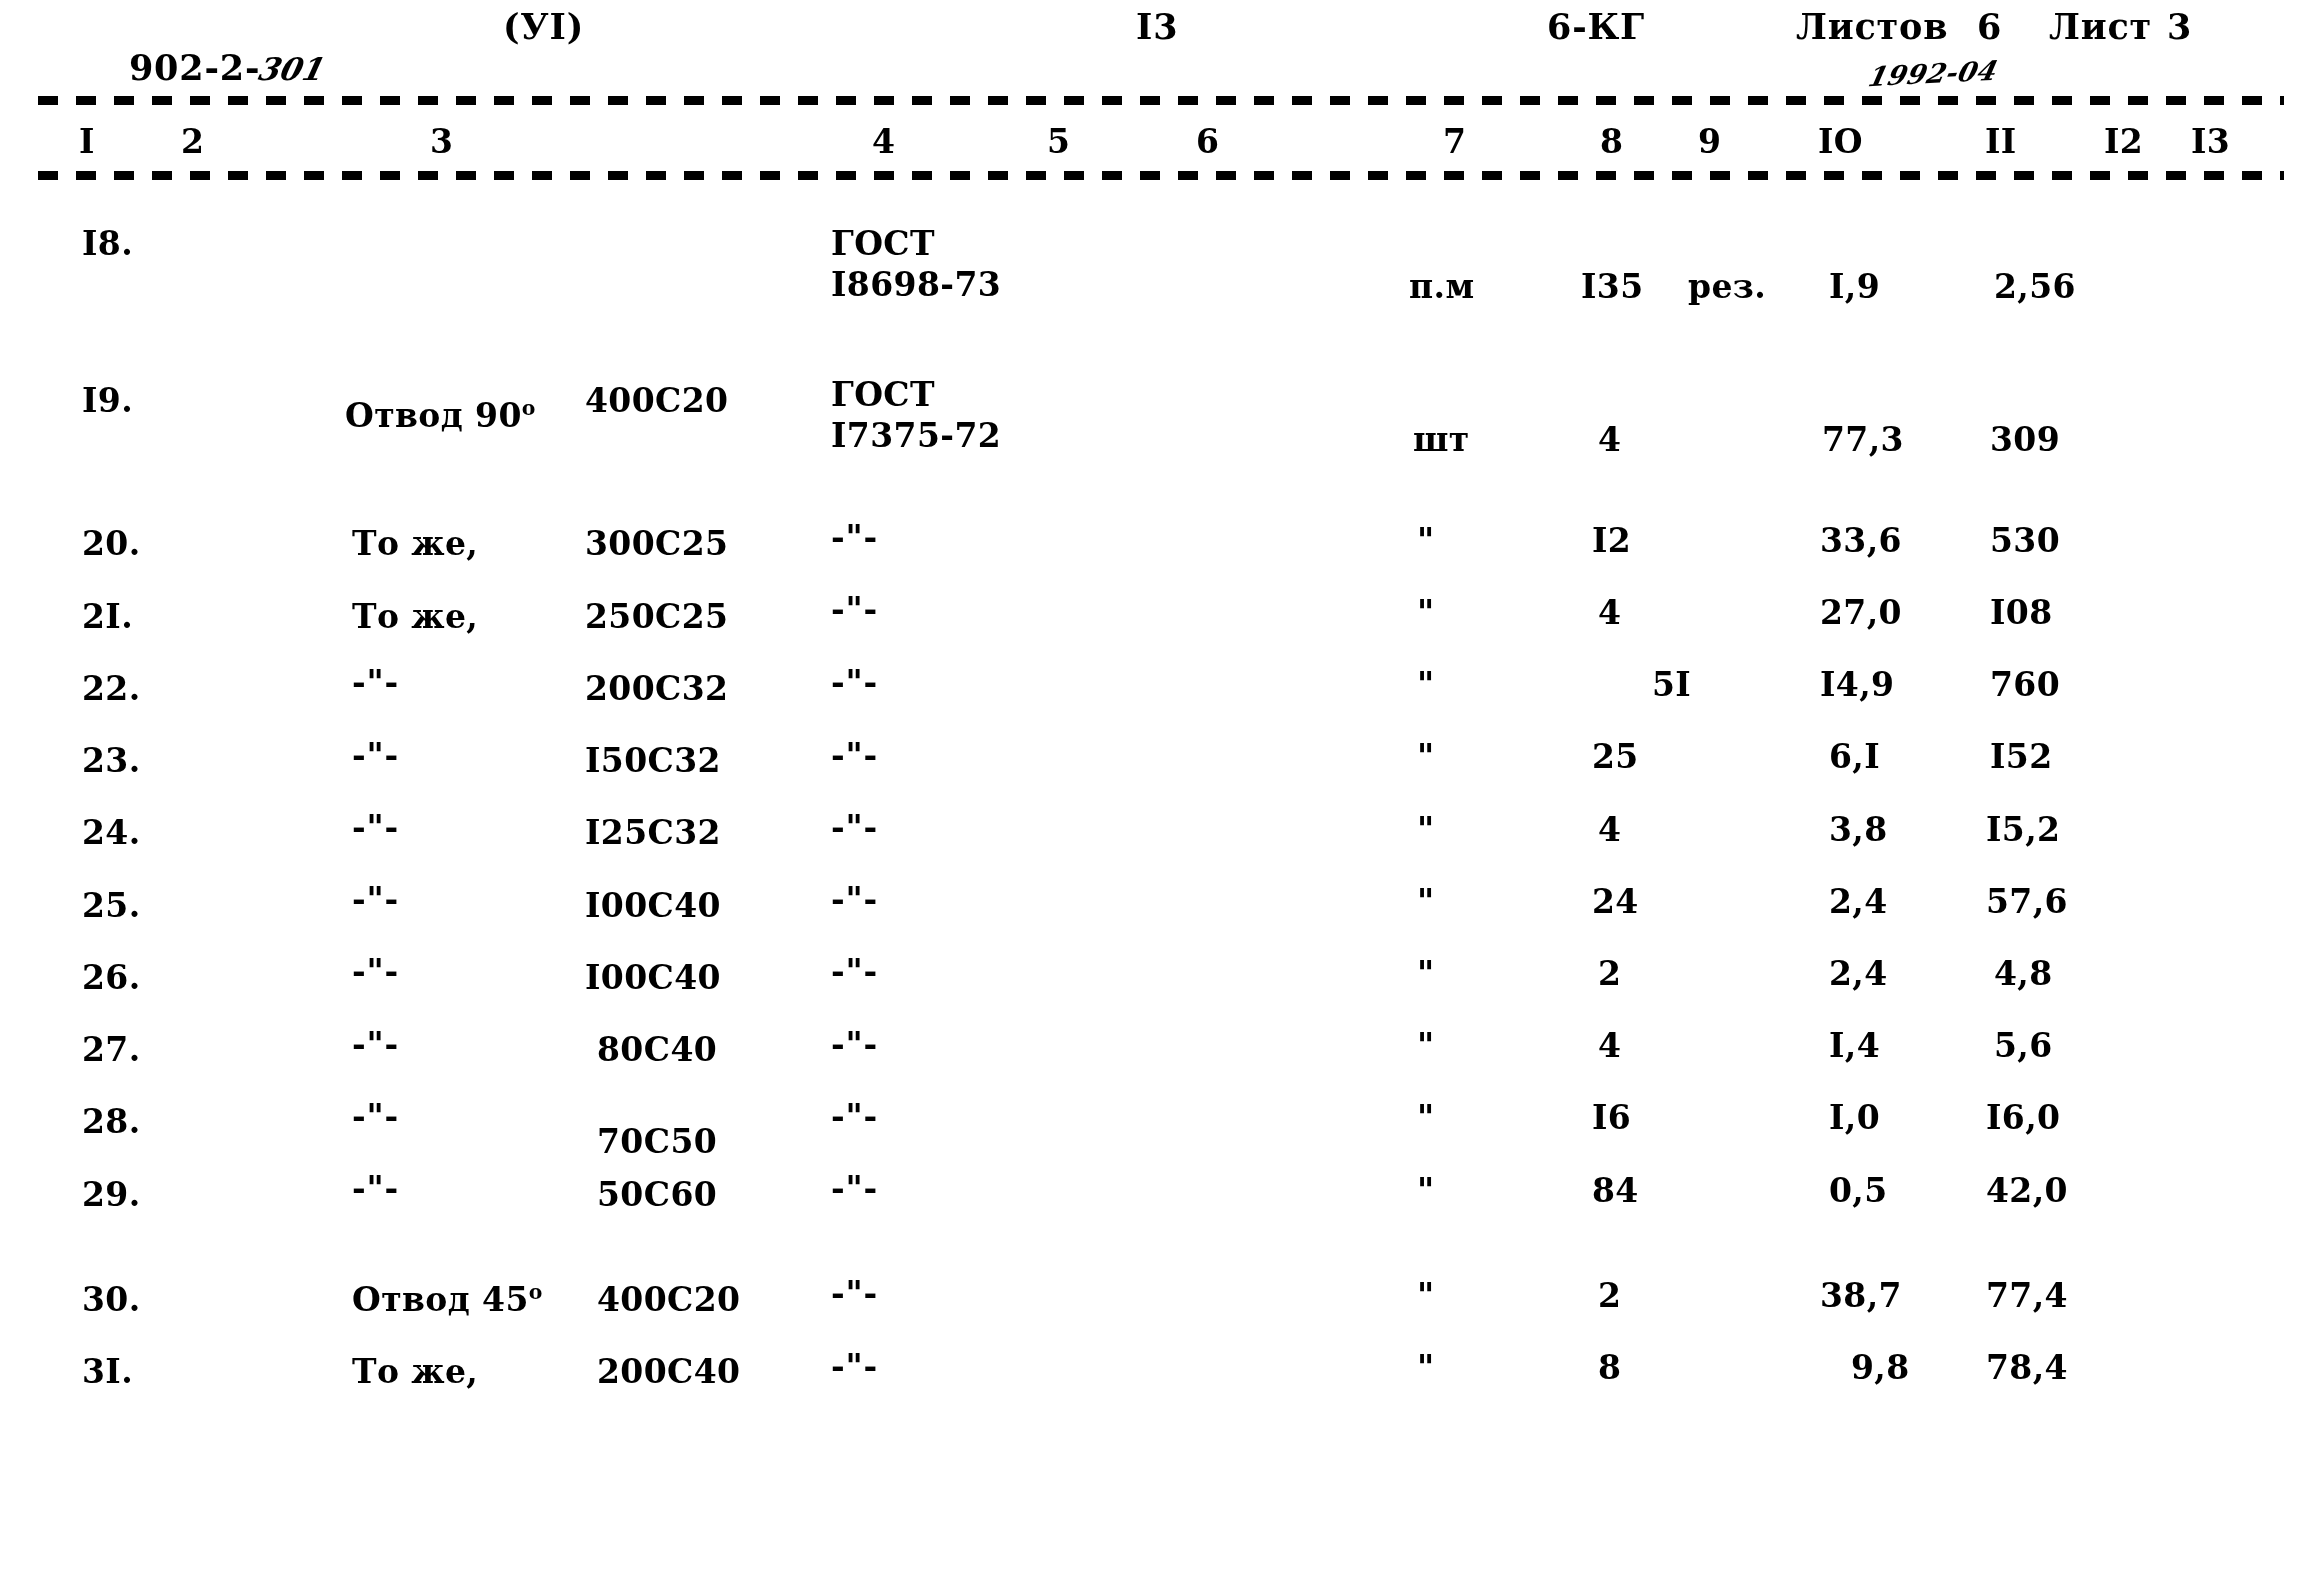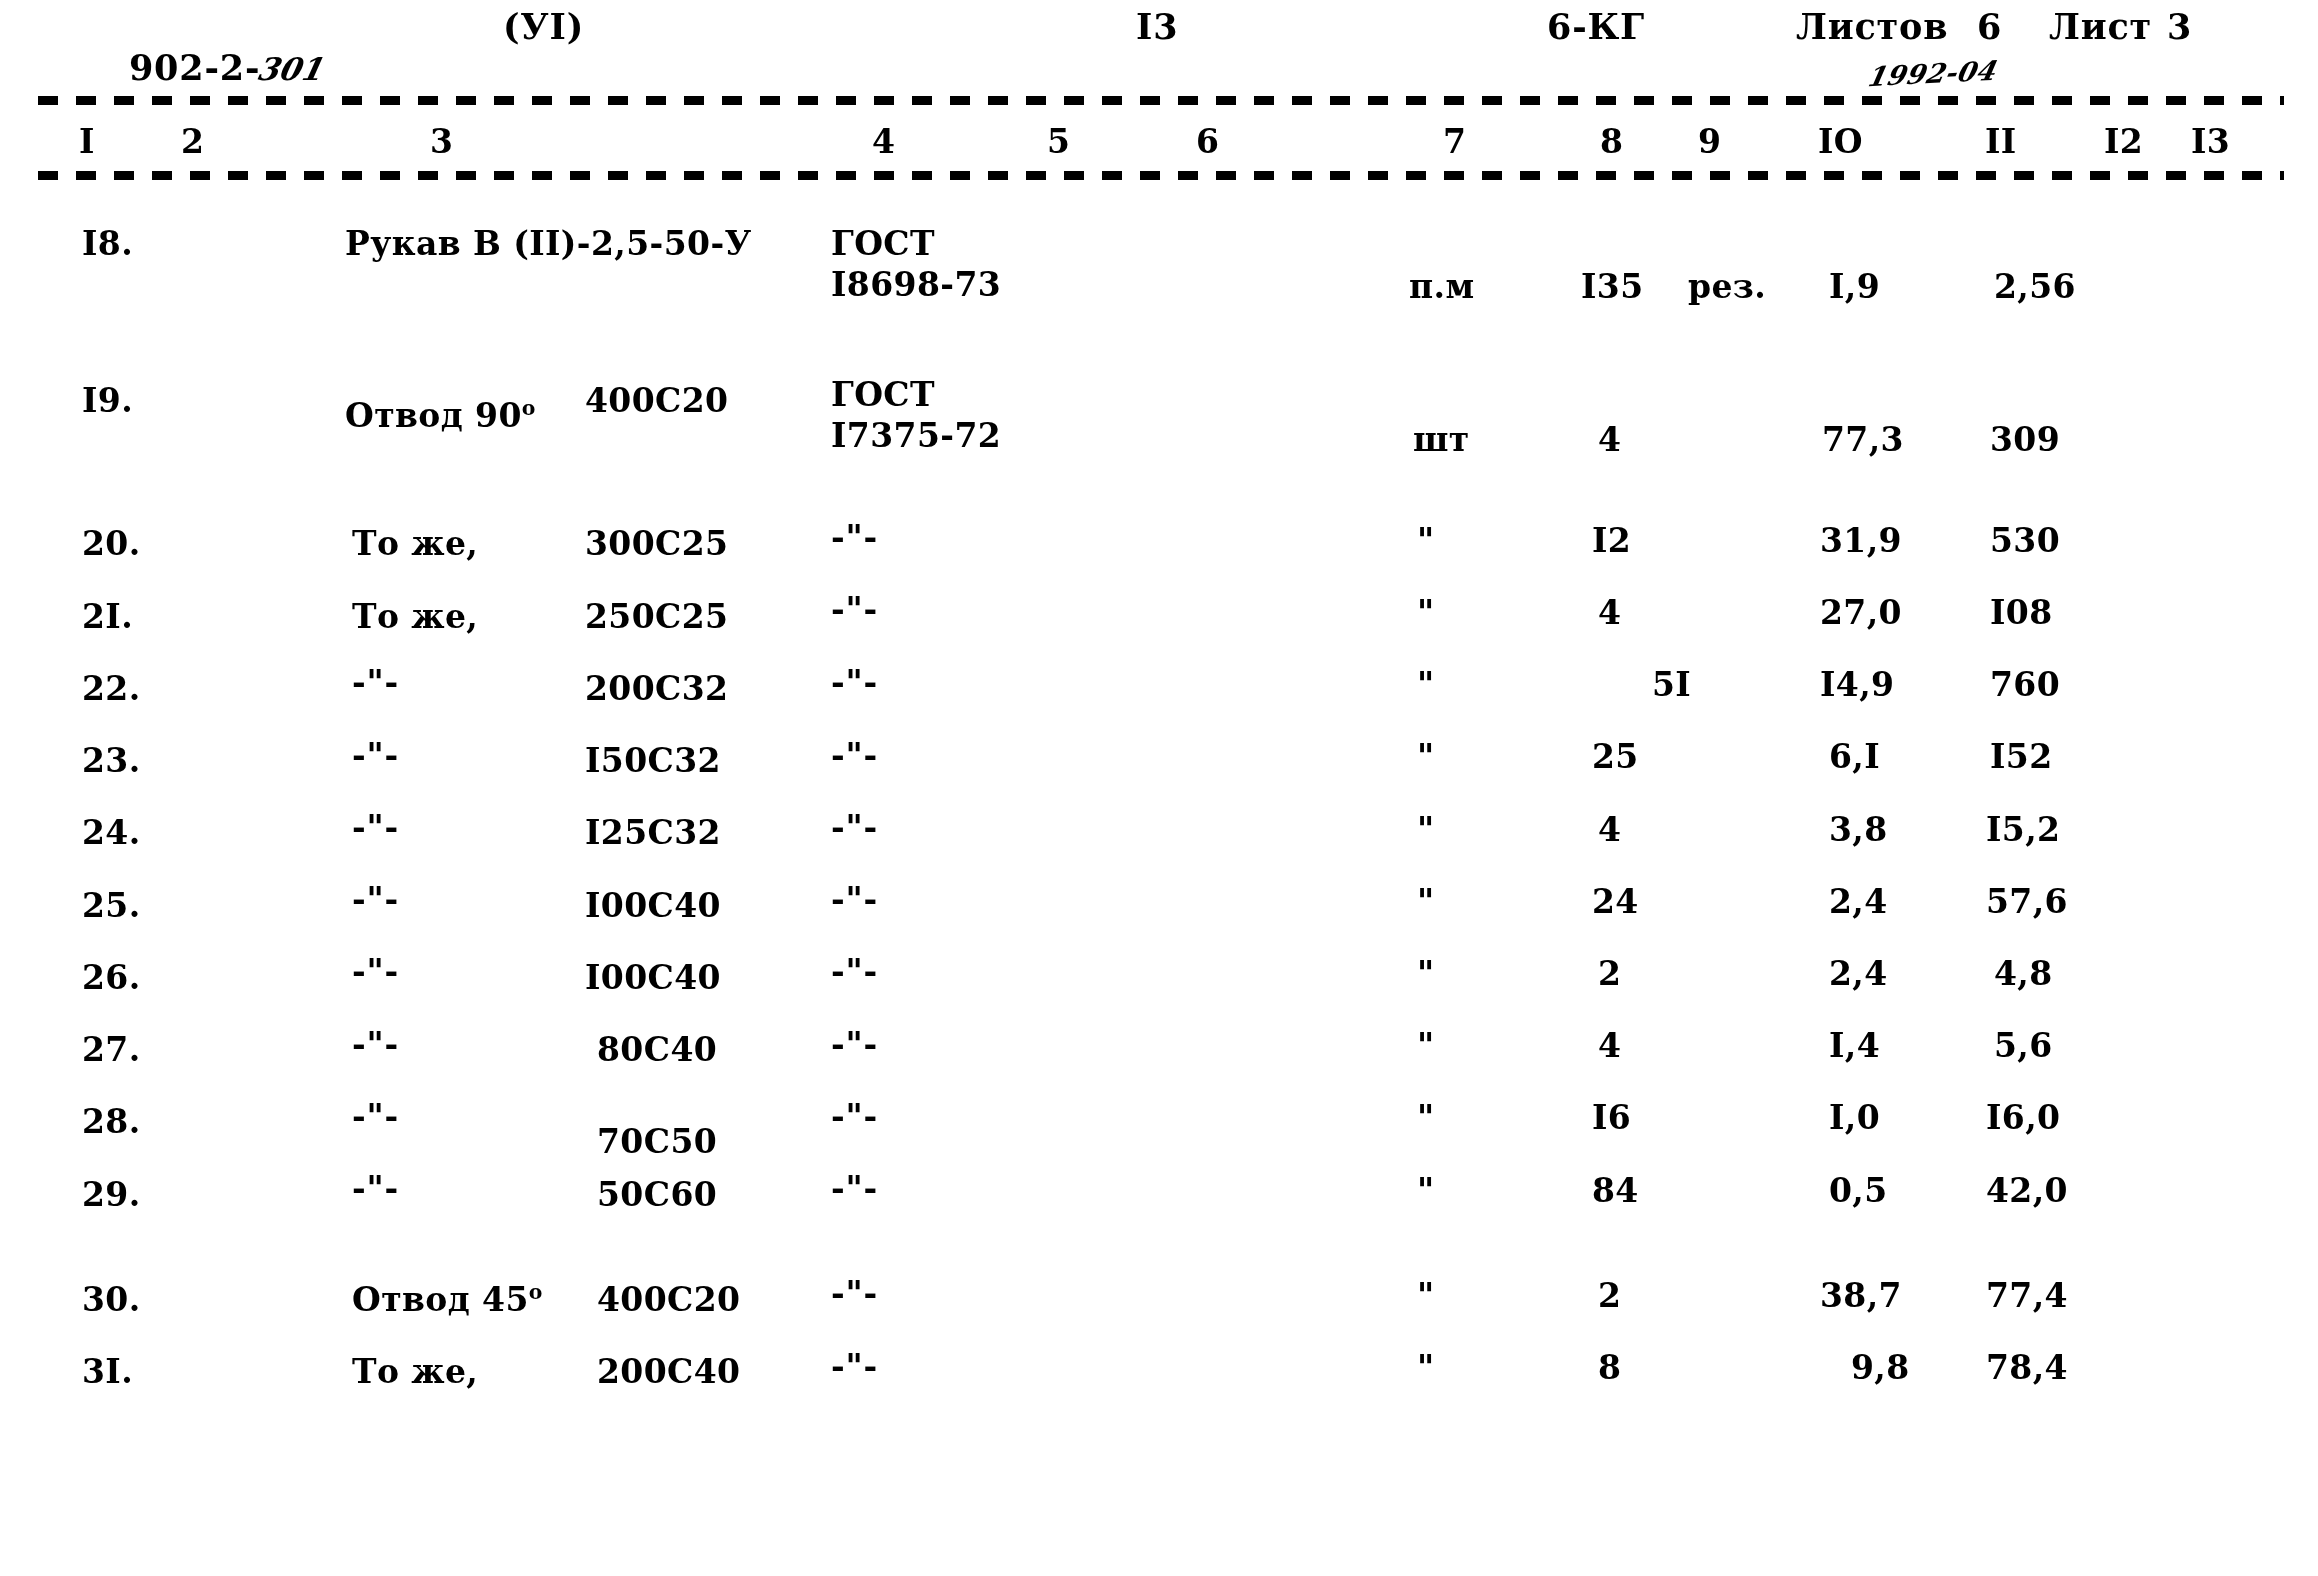--- a/index.html
+++ b/index.html
@@ -119,21 +119,20 @@
   <div class="cell colnum" style="left:1600px; top:122px;">8</div>
   <div class="cell colnum" style="left:1698px; top:122px;">9</div>
   <div class="cell colnum" style="left:1818px; top:122px;">IO</div>
   <div class="cell colnum" style="left:1985px; top:122px;">II</div>
   <div class="cell colnum" style="left:2104px; top:122px;">I2</div>
   <div class="cell colnum" style="left:2191px; top:122px;">I3</div>
 
   <div class="dashrule" style="top:171px;"></div>
 
   <div class="cell t" style="left:82px; top:224px;">I8.</div>
-  <div class="cell t" style="left:345px; top:224px;">Рукав В (II)-2,5-50-У</div>
   <div class="cell t" style="left:831px; top:224px;">ГОСТ</div>
   <div class="cell t" style="left:831px; top:265px;">I8698-73</div>
   <div class="cell t" style="left:1409px; top:267px;">п.м</div>
   <div class="cell t" style="left:1581px; top:267px;">I35</div>
   <div class="cell t" style="left:1688px; top:267px;">рез.</div>
   <div class="cell t" style="left:1829px; top:267px;">I,9</div>
   <div class="cell t" style="left:1994px; top:267px;">2,56</div>
 
   <div class="cell t" style="left:82px; top:381px;">I9.</div>
   <div class="cell t" style="left:345px; top:364px;margin-top:32px;"><span>Отвод 90</span><span class="sup">о</span></div>
@@ -145,21 +144,21 @@
   <div class="cell t" style="left:1688px; top:420px;"></div>
   <div class="cell t" style="left:1822px; top:420px;">77,3</div>
   <div class="cell t" style="left:1990px; top:420px;">309</div>
 
   <div class="cell t" style="left:82px; top:524px;">20.</div>
   <div class="cell t" style="left:352px; top:524px;">То же,</div>
   <div class="cell t" style="left:585px; top:524px;">300С25</div>
   <div class="cell ditto" style="left:831px; top:518px;">-"-</div>
   <div class="cell t" style="left:1417px; top:521px;">"</div>
   <div class="cell t" style="left:1592px; top:521px;">I2</div>
-  <div class="cell t" style="left:1820px; top:521px;">31,9</div>
+  <div class="cell t" style="left:1820px; top:521px;">33,6</div>
   <div class="cell t" style="left:1990px; top:521px;">530</div>
 
   <div class="cell t" style="left:82px; top:597px;">2I.</div>
   <div class="cell t" style="left:352px; top:597px;">То же,</div>
   <div class="cell t" style="left:585px; top:597px;">250С25</div>
   <div class="cell ditto" style="left:831px; top:590px;">-"-</div>
   <div class="cell t" style="left:1417px; top:593px;">"</div>
   <div class="cell t" style="left:1598px; top:593px;">4</div>
   <div class="cell t" style="left:1820px; top:593px;">27,0</div>
   <div class="cell t" style="left:1990px; top:593px;">I08</div>

